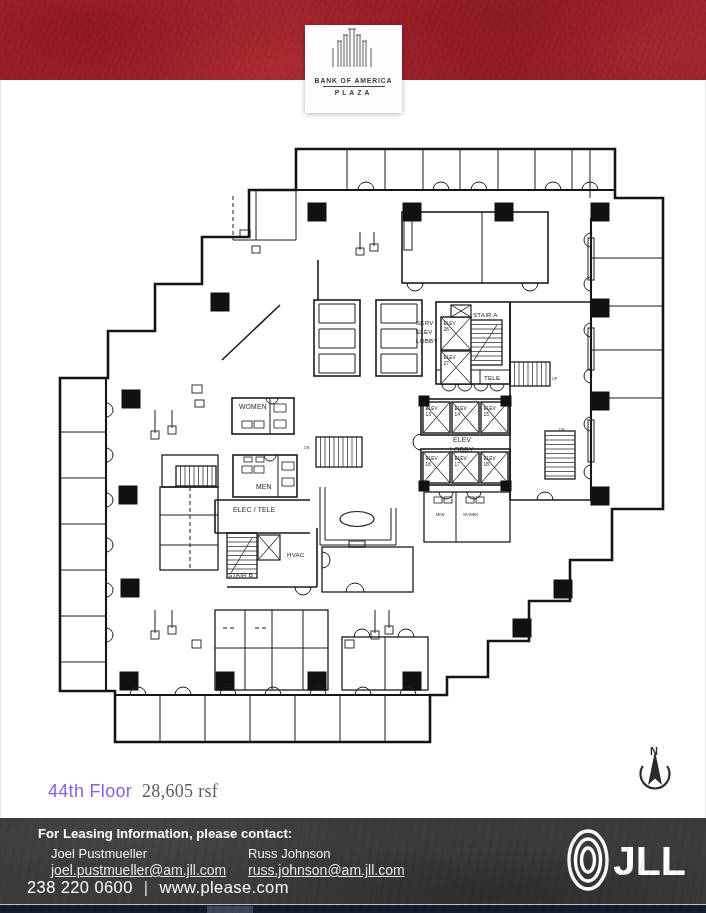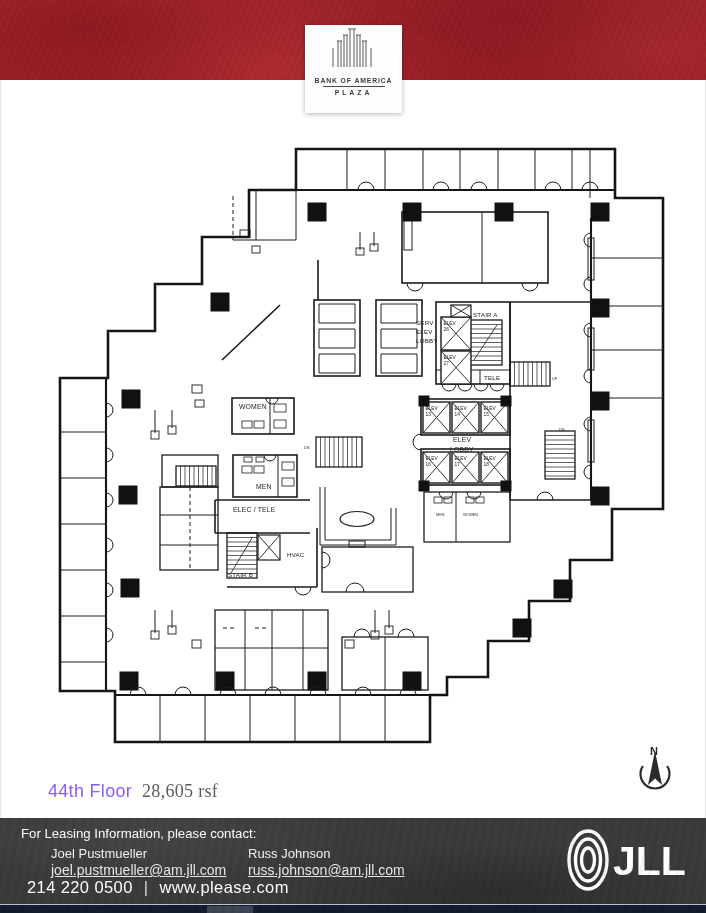--- a/index.html
+++ b/index.html
@@ -38,21 +38,21 @@
   .floor-line{position:absolute;left:48px;top:781px;font-size:18px;letter-spacing:.3px;}
   .floor-name{color:#8b5cf6;margin-right:10px;}
   .floor-area{color:#5c5c5c;font-family:Liberation Serif, serif;}
   
   .footer{position:absolute;left:0;top:818px;width:706px;height:95px;background:
       radial-gradient(ellipse 300px 60px at 20% 20%, rgba(255,255,255,.05), transparent 70%),
       radial-gradient(ellipse 340px 70px at 70% 80%, rgba(0,0,0,.25), transparent 75%),
       #3e3c3b;color:#fff;}
   .footer:after{content:"";position:absolute;inset:0;opacity:.25;pointer-events:none;
       background:repeating-linear-gradient(100deg, rgba(0,0,0,.20) 0 3px, transparent 3px 9px);}
-  .f-head{position:absolute;left:21px;top:8px;font-size:13.2px;font-weight:normal;color:#fff;}
+  .f-head{position:absolute;left:38px;top:8px;font-size:13.2px;font-weight:bold;color:#fff;}
   .f-col1{position:absolute;left:27px;top:28px;margin-left:24px;}
   .f-col2{position:absolute;left:200px;top:28px;margin-left:48px;}
   .f-name{font-size:13px;color:#f4f4f4;}
   .f-mail{font-size:14px;color:#e9e9e9;margin-top:1px;text-decoration:underline;}
   .f-phoneline{position:absolute;left:27px;top:60px;font-size:16.5px;letter-spacing:.4px;color:#fff;}
   .f-sep{margin:0 11px;color:#dcdcdc;}
   .jll{position:absolute;left:556px;top:6px;}
   .navy{position:absolute;left:0;bottom:0;width:706px;height:8px;background:#141d2e;border-top:1px solid #bcc5cf;}
   .navy-patch{position:absolute;left:207px;top:1px;width:46px;height:7px;background:rgba(255,255,255,.18);}
 </style>
@@ -421,21 +421,21 @@
     <div class="f-head">For Leasing Information, please contact:</div>
     <div class="f-col1">
       <div class="f-name">Joel Pustmueller</div>
       <div class="f-mail">joel.pustmueller@am.jll.com</div>
     </div>
     <div class="f-col2">
       <div class="f-name">Russ Johnson</div>
       <div class="f-mail">russ.johnson@am.jll.com</div>
     </div>
     <div class="f-phoneline">
-      <span>214 220 0500</span><span class="f-sep">|</span><span>www.please.com</span>
+      <span>238 220 0600</span><span class="f-sep">|</span><span>www.please.com</span>
     </div>
     <svg class="jll" width="145" height="72">
       <g fill="none" stroke="#fff" stroke-width="3.4">
         <ellipse cx="32" cy="36" rx="19" ry="29"></ellipse>
         <ellipse cx="32" cy="36" rx="12.5" ry="21"></ellipse>
         <ellipse cx="32" cy="36" rx="6.5" ry="12"></ellipse>
       </g>
       <text x="57" y="51" font-family="Liberation Serif serif" font-size="41" font-weight="bold" fill="#fff">JLL</text>
     </svg>
     <div class="navy">

